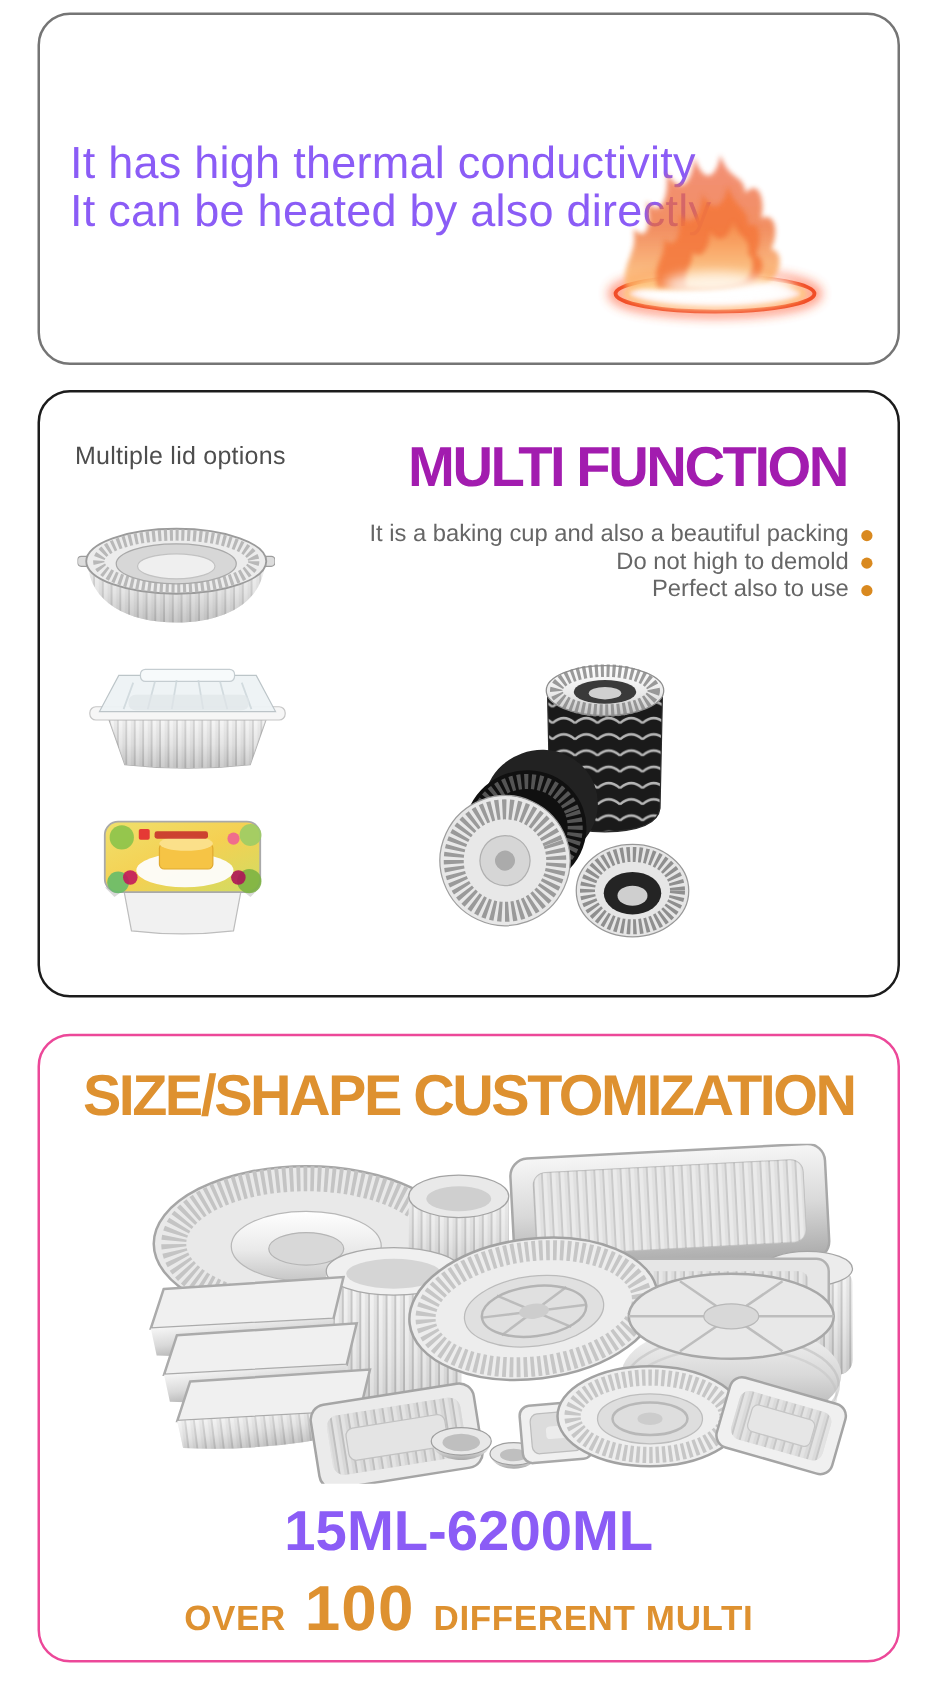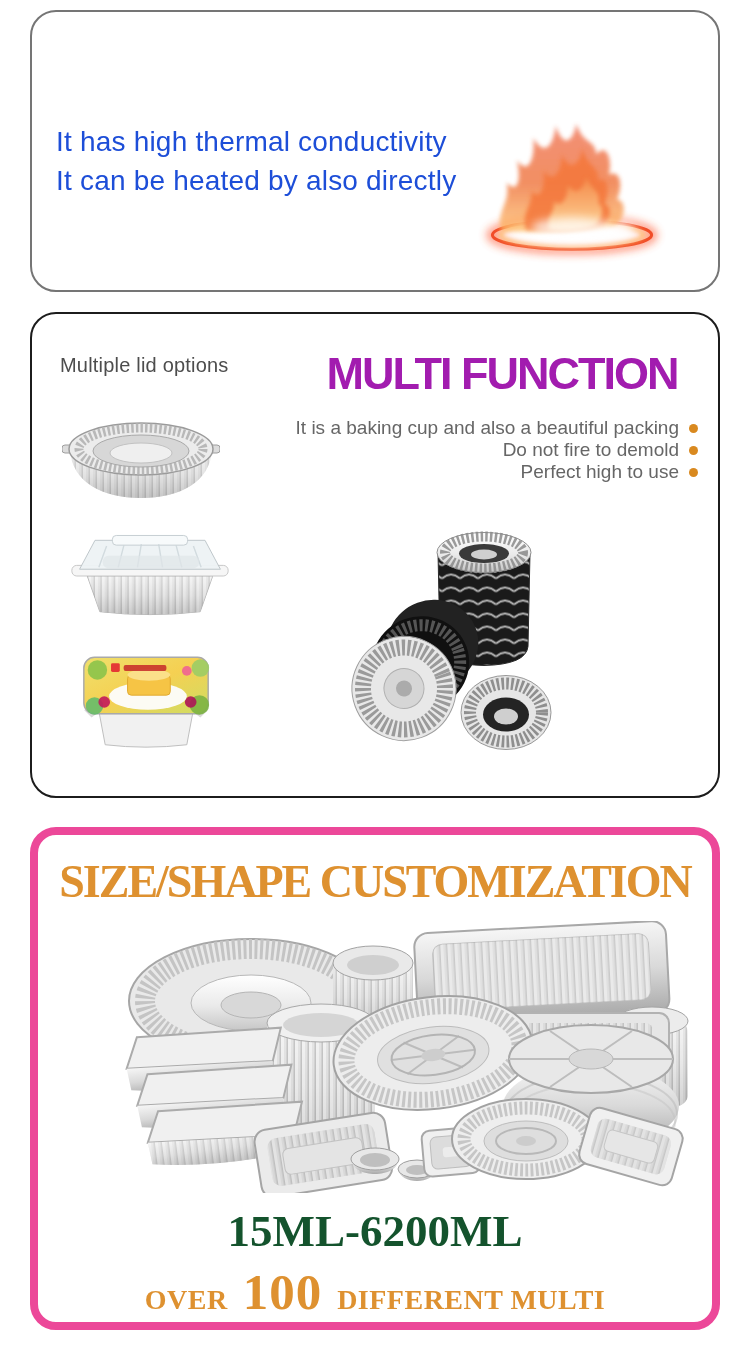--- a/index.html
+++ b/index.html
@@ -7,28 +7,27 @@
   body {
     width:750px; height:1349px; position:relative; overflow:hidden;
     font-family:"Liberation Sans", sans-serif;
   }
   .card {
     position:absolute; left:30px; width:690px; background:#fff;
     border-radius:26px;
   }
   #card-thermal { top:10px;  height:282px; border:2px solid #757575; }
   #card-multi   { top:312px; height:486px; border:2px solid #1c1c1c; }
-  #card-size    { top:827px; height:503px; border:8px solid #ec4899;font-family:Liberation Serif, serif; }
+  #card-size    { top:827px; height:503px; border:2px solid #ec4899; }
 
   
   .thermal-text {
     position:absolute; left:24px; top:98px;
-    font-size:28px; line-height:39px; color:#1d4ed8; letter-spacing:.2px;
+    font-size:36px; line-height:39px; color:#8b5cf6; letter-spacing:.2px;
     white-space:nowrap;
-    margin-top:12px;
   }
   .fire-graphic { position:absolute; right:44px; top:96px; width:204px; height:156px; }
 
   
   .lid-options-label {
     position:absolute; left:28px; top:40px;
     font-size:20px; color:#4d4d4d; letter-spacing:.2px;
   }
   .mf-title {
     position:absolute; left:274px; top:34px; width:392px;
@@ -51,21 +50,21 @@
   
   .sc-title {
     position:absolute; left:0; top:20px; width:100%;
     text-align:center; font-size:46px; font-weight:bold;
     color:#de9130; letter-spacing:-2px; white-space:nowrap;
   }
   .collage { position:absolute; left:33px; top:86px; width:620px; height:272px; }
   .volume-range {
     position:absolute; left:0; top:370px; width:100%;
     text-align:center; font-size:45px; font-weight:bold;
-    color:#14532d; letter-spacing:0; white-space:nowrap;
+    color:#8b5cf6; letter-spacing:0; white-space:nowrap;
   }
   .sizes-line {
     position:absolute; left:0; top:428px; width:100%;
     display:flex; justify-content:center; align-items:baseline; gap:15px;
     color:#de9130; font-weight:bold;
   }
   .sizes-line .small { font-size:28px; letter-spacing:.5px; }
   .sizes-line .big   { font-size:51px; letter-spacing:1px; }
 
   svg { display:block; width:100%; height:100%; }
@@ -139,25 +138,25 @@
 <section class="card" id="card-multi">
   <div class="lid-options-label">Multiple lid options</div>
   <h2 class="mf-title">MULTI FUNCTION</h2>
 
   <div class="mf-bullets">
     <div class="bullet-row">
       <span class="txt">It is a baking cup and also a beautiful packing</span>
       <span class="bullet-dot"></span>
     </div>
     <div class="bullet-row">
-      <span class="txt">Do not fire to demold</span>
+      <span class="txt">Do not high to demold</span>
       <span class="bullet-dot"></span>
     </div>
     <div class="bullet-row">
-      <span class="txt">Perfect high to use</span>
+      <span class="txt">Perfect also to use</span>
       <span class="bullet-dot"></span>
     </div>
   </div>
 
   <div class="img-round-pan">
     <svg viewBox="0 0 158 92">
       <path d="M8,38 C10,70 40,86 79,86 C118,86 148,70 150,38 Z" fill="url(#gSilvV)"></path>
       <path d="M8,38 C10,70 40,86 79,86 C118,86 148,70 150,38 Z" fill="url(#pRibs)" opacity=".4"></path>
       <rect x="0" y="33" width="16" height="8" rx="3" fill="#dcdcdc" stroke="#9e9e9e"></rect>
       <rect x="142" y="33" width="16" height="8" rx="3" fill="#dcdcdc" stroke="#9e9e9e"></rect>

